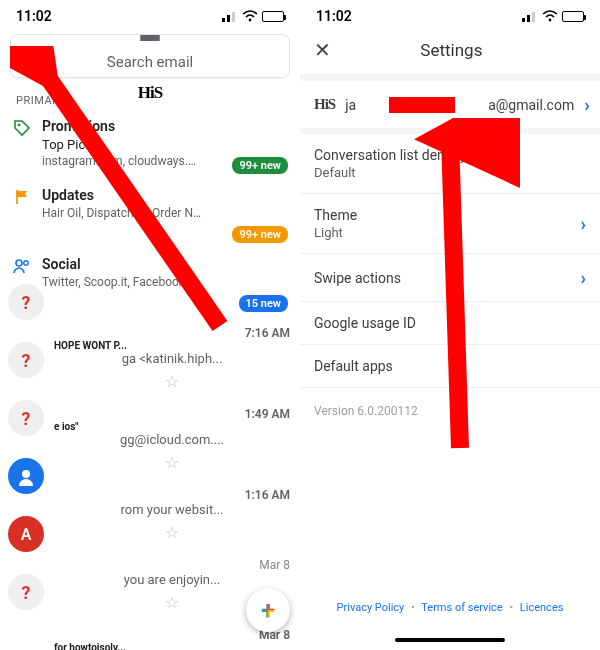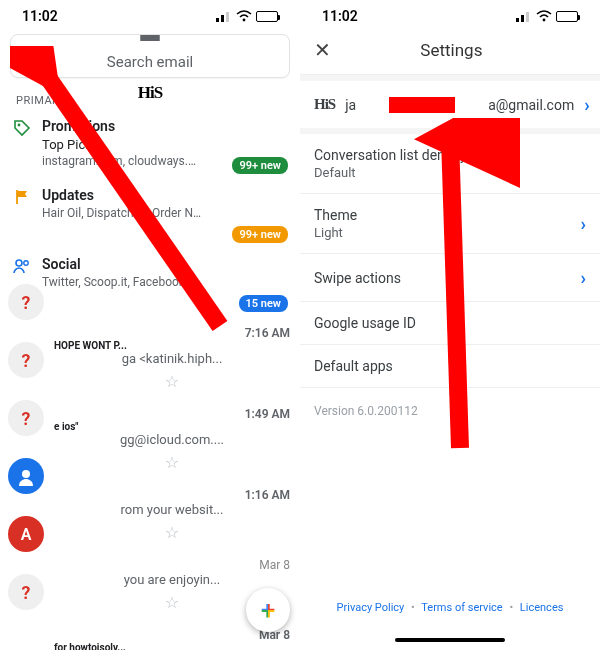--- a/index.html
+++ b/index.html
@@ -1,21 +1,21 @@
 <!DOCTYPE html>
 <html><head>
 <meta charset="utf-8">
 <style>
   * { box-sizing: border-box; margin: 0; padding: 0; }
   html, body { width: 600px; height: 650px; font-family: -apple-system, BlinkMacSystemFont, "Segoe UI", Roboto, Arial, sans-serif; background:#fff; overflow:hidden; }
   .wrap { display:flex; width:600px; height:650px; position:relative; }
   .pane { width:300px; height:650px; position:relative; background:#fff; }
   .pane.left { border-right:0; }
   
-  .statusbar { display:flex; align-items:center; justify-content:space-between; padding:8px 22px 2px; font-size:14px; font-weight:600; }
+  .statusbar { display:flex; align-items:center; justify-content:space-between; padding:8px 16px 2px; font-size:14px; font-weight:600; }
   .status-icons { display:flex; align-items:center; gap:4px; }
   .battery { width:22px; height:11px; border:1px solid #000; border-radius:2px; position:relative; }
   .battery::after { content:""; position:absolute; right:-3px; top:3px; width:2px; height:5px; background:#000; border-radius:0 1px 1px 0;}
   .battery .fill { width:40%; height:100%; background:#000; }
   
   .searchbar { margin:8px 10px; height:44px; border:1px solid #e2e2e2; border-radius:8px; display:flex; align-items:center; padding:0 10px; gap:12px; box-shadow:0 1px 1px rgba(0,0,0,.04);flex-direction:column;}
   .hamburger { width:20px; height:14px; display:flex; flex-direction:column; justify-content:space-between; }
   .hamburger span { height:2px; background:#5f6368; border-radius:1px; }
   .search-placeholder { flex:1; color:#5f6368; font-size:15px; }
   .avatar-his { font-family: Georgia, serif; font-weight:700; font-size:17px; letter-spacing:-1px; }

